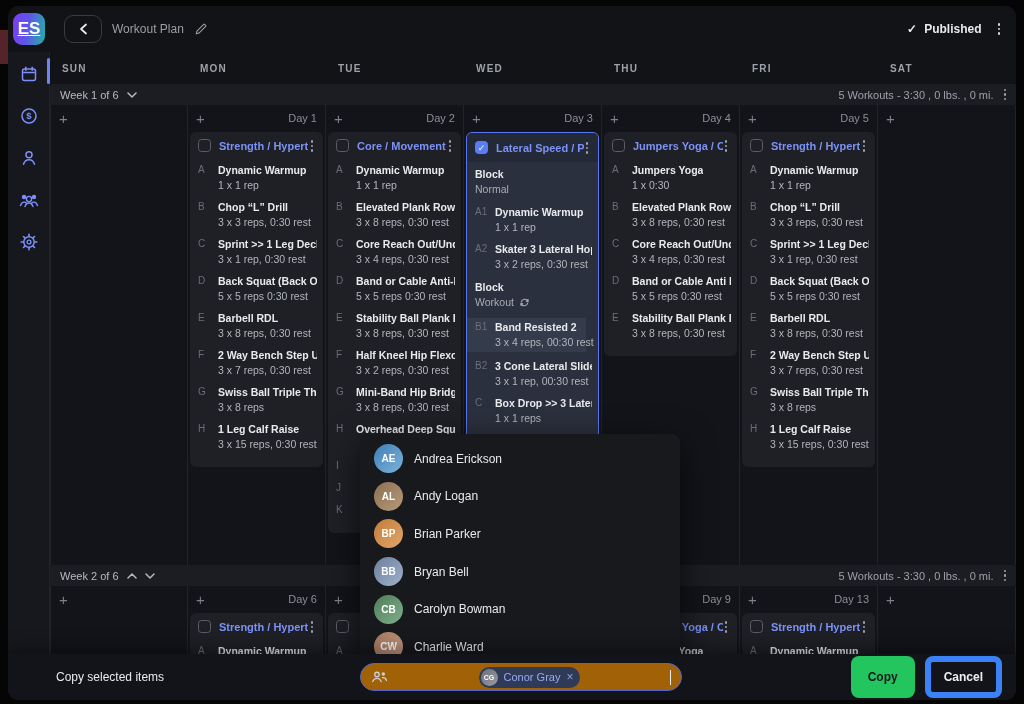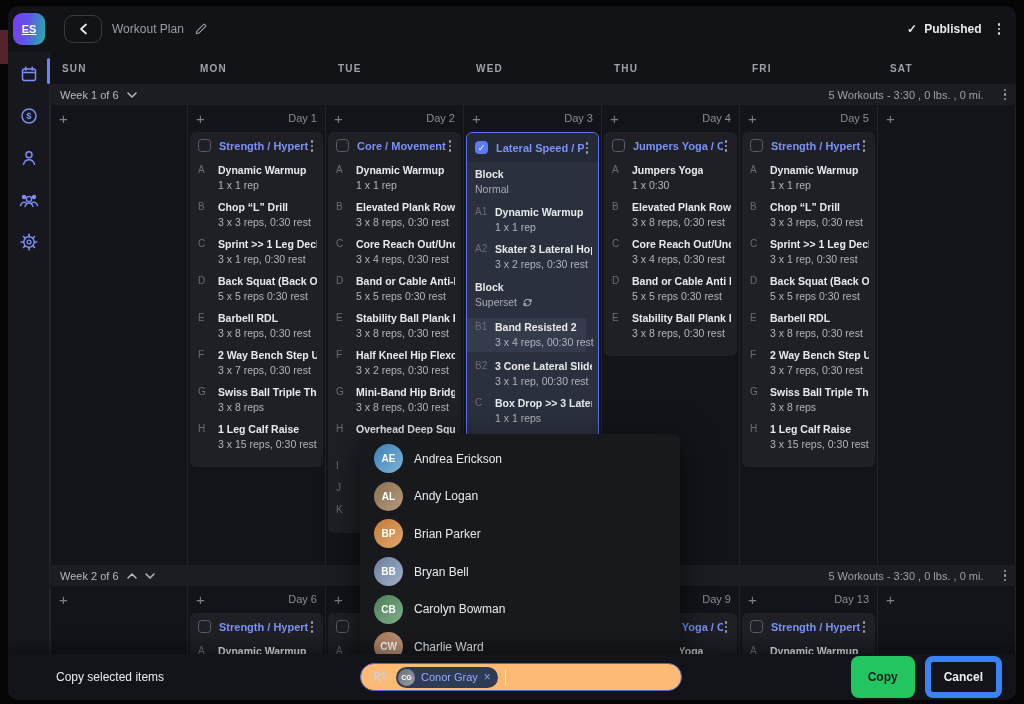--- a/index.html
+++ b/index.html
@@ -6,21 +6,21 @@
     font-family:"Liberation Sans",sans-serif;-webkit-font-smoothing:antialiased;}
   *{box-sizing:border-box;}
   .page{position:relative;width:1024px;height:704px;}
   .maroon-sliver{position:absolute;left:0;top:30px;width:9px;height:34px;background:#55242a;}
   .app{position:absolute;left:8px;top:6px;width:1008px;height:694px;background:#121316;
     border-radius:10px;display:flex;flex-direction:column;overflow:hidden;}
   
   .hdr{height:46px;display:flex;align-items:center;flex:0 0 auto;}
   .logo{width:42px;display:flex;justify-content:center;}
   .logo-badge{width:32px;height:32px;border-radius:9px;background:linear-gradient(100deg,#7b3bf2 0%,#5f55e8 45%,#21b3a5 100%);
-    color:#fff;font-size:11px;font-weight:700;display:flex;align-items:center;justify-content:center;text-decoration:underline;}
+    color:#fff;font-size:17px;font-weight:700;display:flex;align-items:center;justify-content:center;text-decoration:underline;}
   .back-btn{margin-left:14px;width:38px;height:28px;border:1px solid #3a3b41;border-radius:9px;
     display:flex;align-items:center;justify-content:center;cursor:pointer;background:transparent;}
   .title{margin-left:14px;color:#f2f3f5;font-size:17px;font-weight:700;letter-spacing:.2px;}
   .subtitle{margin-left:10px;color:#9b9ea6;font-size:12px;}
   .pencil{margin-left:10px;display:flex;}
   .hdr-right{margin-left:auto;display:flex;align-items:center;margin-right:14px;gap:14px;}
   .published{display:flex;align-items:center;gap:7px;color:#e8eaec;font-size:12px;font-weight:600;}
   .check{color:#e8eaec;font-size:12px;}
   
   .body{flex:1;display:flex;min-height:0;}
@@ -28,21 +28,21 @@
     display:flex;flex-direction:column;align-items:center;padding-top:12px;gap:22px;}
   .side-ind{position:absolute;right:-1px;top:6px;width:3px;height:26px;background:#6f83f5;border-radius:2px;}
   .sicon{width:20px;height:20px;display:flex;align-items:center;justify-content:center;cursor:pointer;}
   
   .main{flex:1;display:flex;flex-direction:column;position:relative;min-width:0;}
   .dow-row{height:32px;display:flex;flex:0 0 auto;align-items:center;}
   .dow{width:138px;color:#9ea2a9;font-size:10px;letter-spacing:1.2px;padding-left:12px;font-weight:600;}
   .week-bar{height:21px;background:#1c1d22;display:flex;align-items:center;font-size:11px;color:#b7bac0;
     padding:0 8px 0 10px;flex:0 0 auto;border-radius:2px;}
   .wb-label{display:flex;align-items:center;gap:8px;cursor:pointer;}
-  .wb-right{margin-left:auto;display:flex;align-items:center;gap:18px;color:#9da1a8;}
+  .wb-right{margin-left:auto;display:flex;align-items:center;gap:8px;color:#9da1a8;}
   .grid{display:flex;flex:0 0 auto;overflow:hidden;}
   .grid1{height:460px;}
   .grid2{flex:1 1 auto;min-height:0;}
   .col{width:138px;flex:0 0 auto;background:#131419;border-right:1px solid #222329;display:flex;flex-direction:column;}
   .col:first-child{border-left:1px solid #222329;}
   .col-head{height:26px;display:flex;align-items:center;padding:0 8px;flex:0 0 auto;}
   .plus{color:#7d8086;font-size:15px;line-height:1;cursor:pointer;}
   .day-label{margin-left:auto;color:#8b8e95;font-size:11px;}
   .card{background:#1e2026;border-radius:6px;margin:1px 2px;padding-bottom:8px;}
   .card.sel{background:#2a303d;border:1.5px solid #5b76f2;}
@@ -68,21 +68,21 @@
     border-radius:8px;box-shadow:0 10px 34px rgba(0,0,0,.65);z-index:30;padding:6px 0;overflow:hidden;margin-top:16px;}
   .drow{height:37.6px;display:flex;align-items:center;padding:0 14px;cursor:pointer;}
   .avatar{width:29px;height:29px;border-radius:50%;display:flex;align-items:center;justify-content:center;
     color:#fff;font-size:10px;font-weight:700;flex:0 0 auto;}
   .dname{margin-left:11px;color:#e9eaec;font-size:12px;}
   
   .ftr{height:46px;flex:0 0 auto;background:#131419;display:flex;align-items:center;position:relative;
     box-shadow:0 -6px 18px rgba(0,0,0,.4);z-index:40;gap:32px;}
   .ftr-msg{margin-left:48px;color:#e9eaec;font-size:12px;}
   .ftr-input{position:absolute;left:352px;top:9px;width:322px;height:28px;border:1.5px solid #5565c9;
-    border-radius:14px;background:#fdba74;display:flex;align-items:center;padding:12px 10px;cursor:text;}
+    border-radius:14px;background:#a16207;display:flex;align-items:center;padding:12px 10px;cursor:text;justify-content:space-between;}
   .chip{margin-left:8px;background:#2e3a56;border-radius:11px;height:21px;display:flex;align-items:center;
     padding:0 7px 0 2px;gap:6px;}
   .chip .avatar{width:17px;height:17px;font-size:7px;}
   .chip-name{color:#98aaf5;font-size:11px;}
   .chip-x{color:#8d9dde;font-size:12px;cursor:pointer;line-height:1;}
   .caret{width:1px;height:15px;background:#e9eaec;margin-left:7px;}
   .ftr-btns{margin-left:auto;display:flex;gap:10px;margin-right:14px;}
   .btn-copy{background:#22c55e;color:#15171c;font-size:12px;font-weight:600;border:none;border-radius:8px;
     padding:8px 17px;cursor:pointer;font-family:inherit;}
   .btn-cancel{background:transparent;color:#eceef0;font-size:12px;font-weight:600;border:6px solid #3b82f6;
@@ -406,21 +406,21 @@
                   <div class="ex">
                     <div class="ex-k">A2</div>
                     <div class="ex-body">
                       <div class="ex-name">Skater 3 Lateral Hops &gt;&gt; ...</div>
                       <div class="ex-det">3 x 2 reps,  0:30 rest</div>
                     </div>
                   </div>
                   <div class="blk">
                     <div class="blk-t">Block</div>
                     <div class="blk-m">
-                      <span>Superset</span>
+                      <span>Workout</span>
                       <svg width="11" height="11" viewBox="0 0 12 12">
                         <path d="M2.2 7.5a4 4 0 0 0 7.4-1M9.8 4.5a4 4 0 0 0-7.4 1" fill="none" stroke="#a9acb4" stroke-width="1.2" stroke-linecap="round"></path>
                         <polyline points="9.8,2.2 9.8,4.7 7.4,4.5" fill="none" stroke="#a9acb4" stroke-width="1.2"></polyline>
                         <polyline points="2.2,9.8 2.2,7.3 4.6,7.5" fill="none" stroke="#a9acb4" stroke-width="1.2"></polyline>
                       </svg>
                     </div>
                   </div>
                   <div class="ex hl">
                     <div class="ex-k">B1</div>
                     <div class="ex-body">

